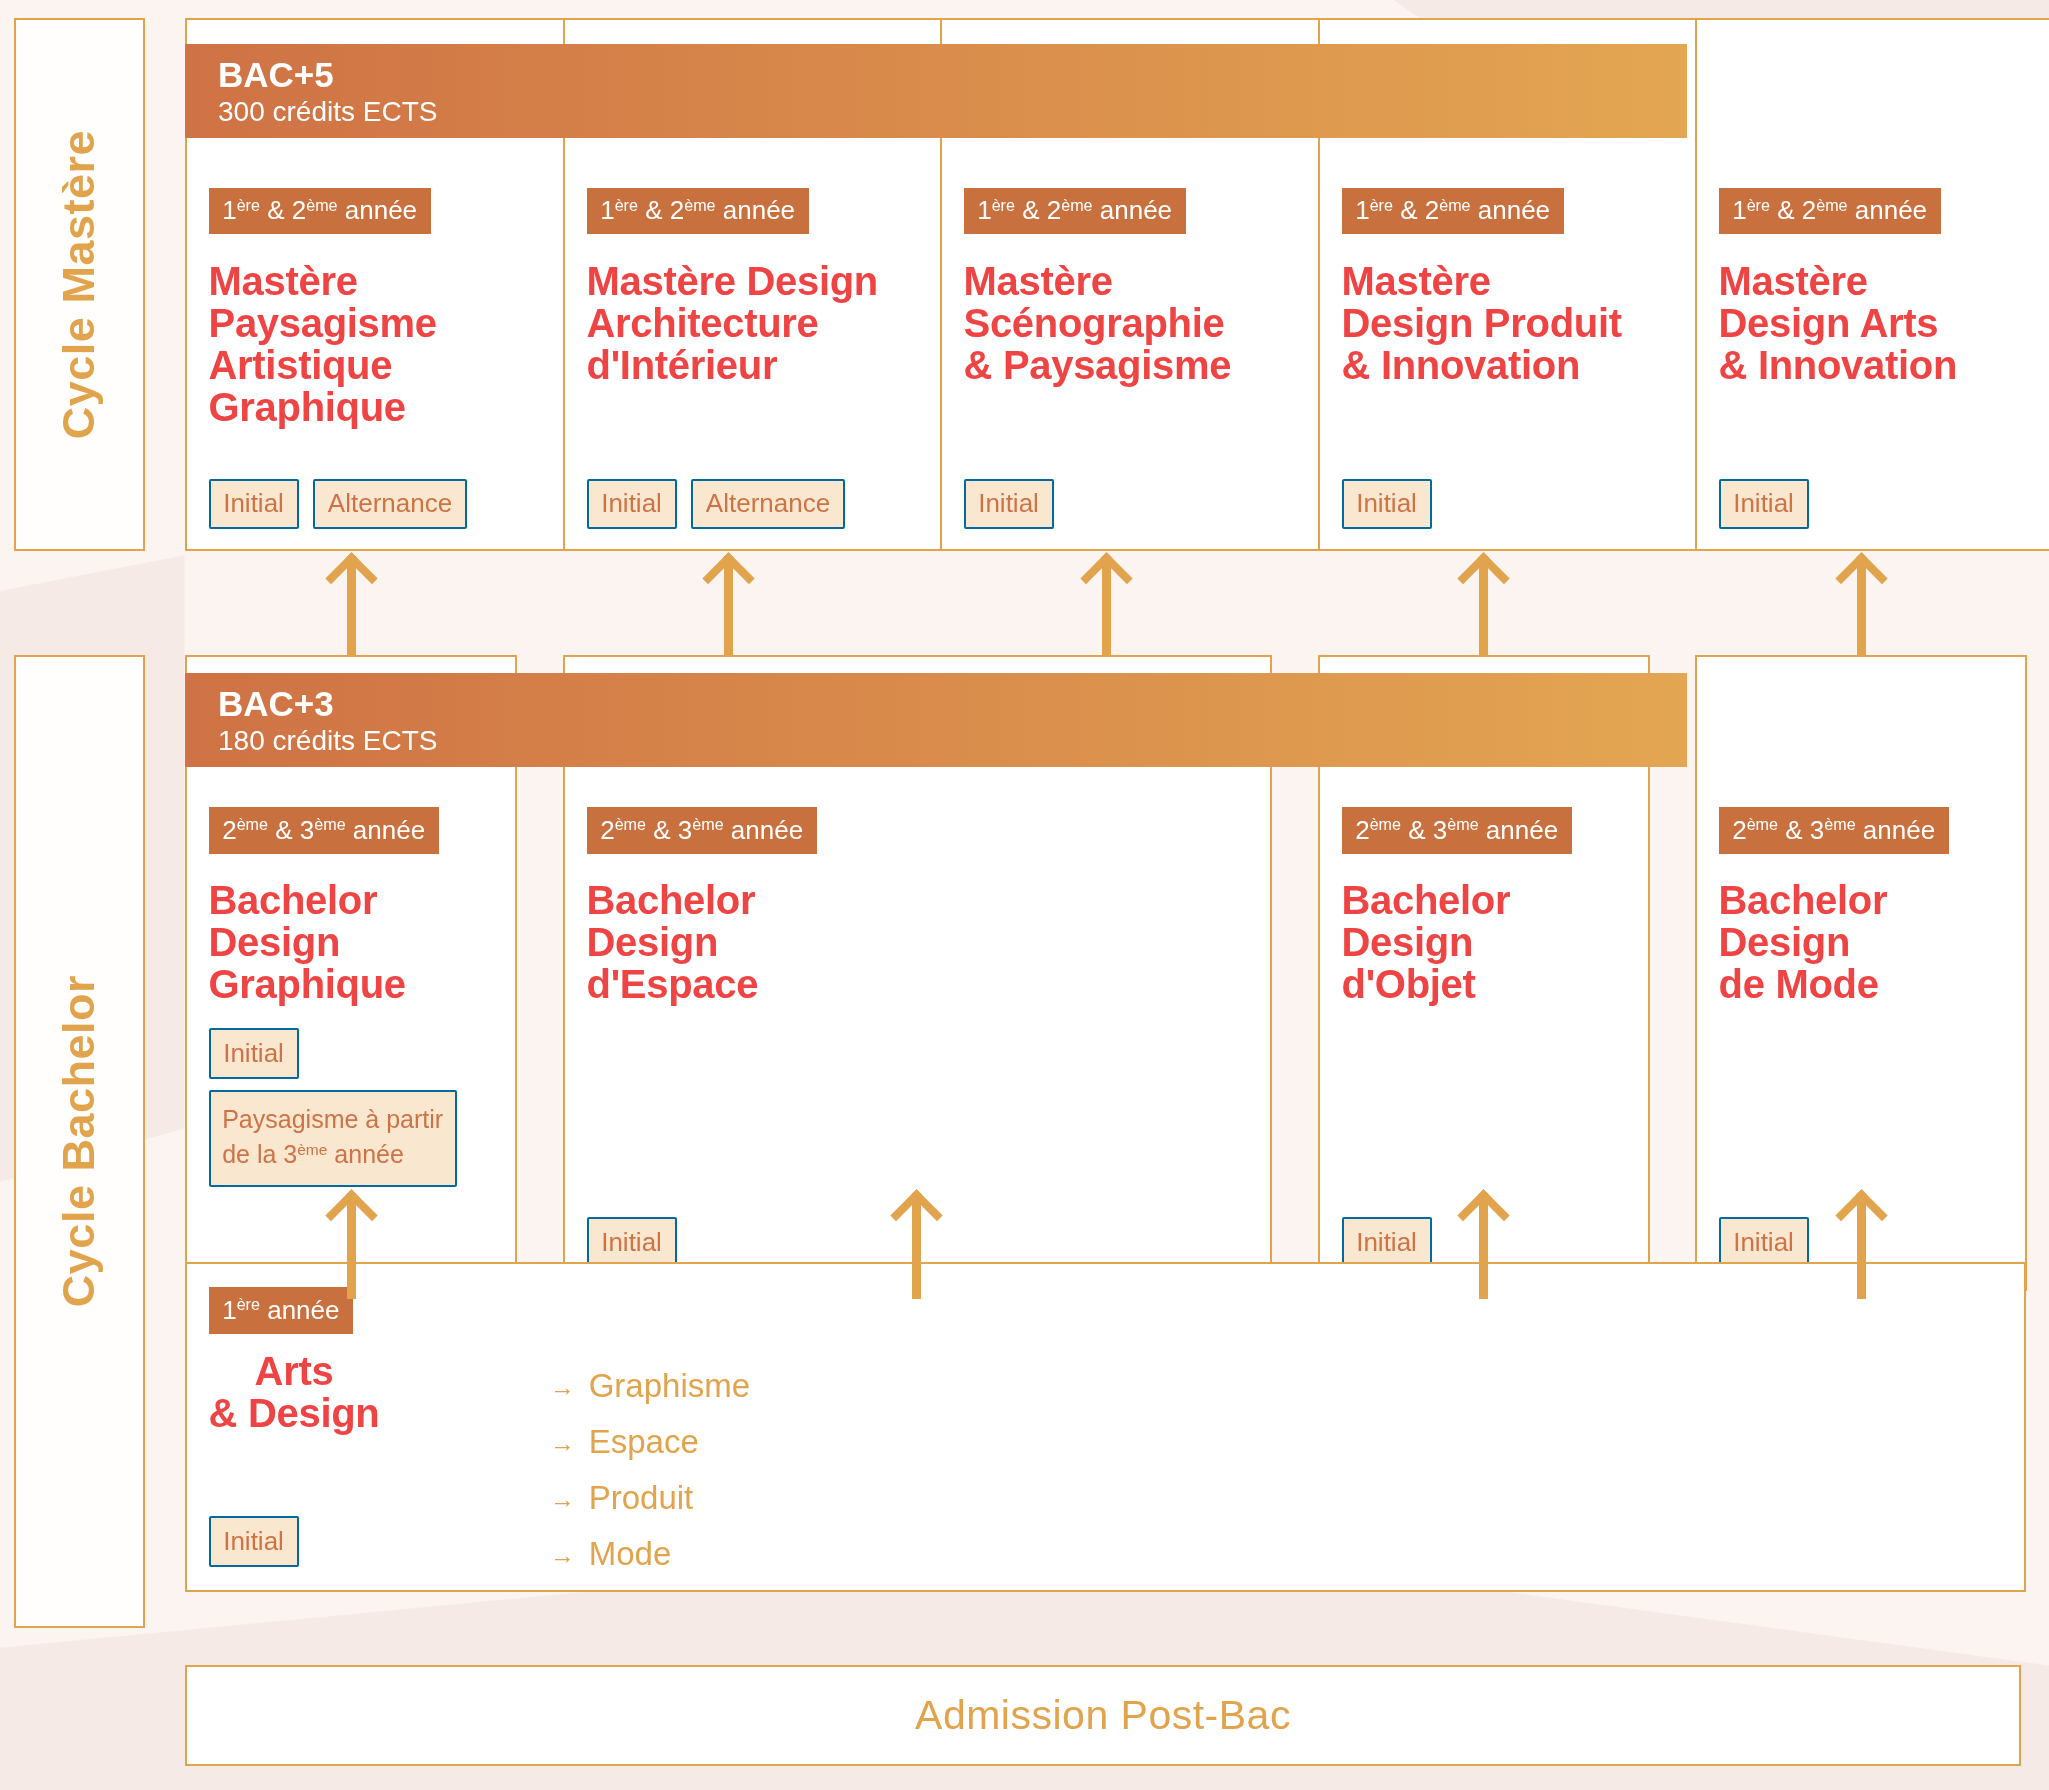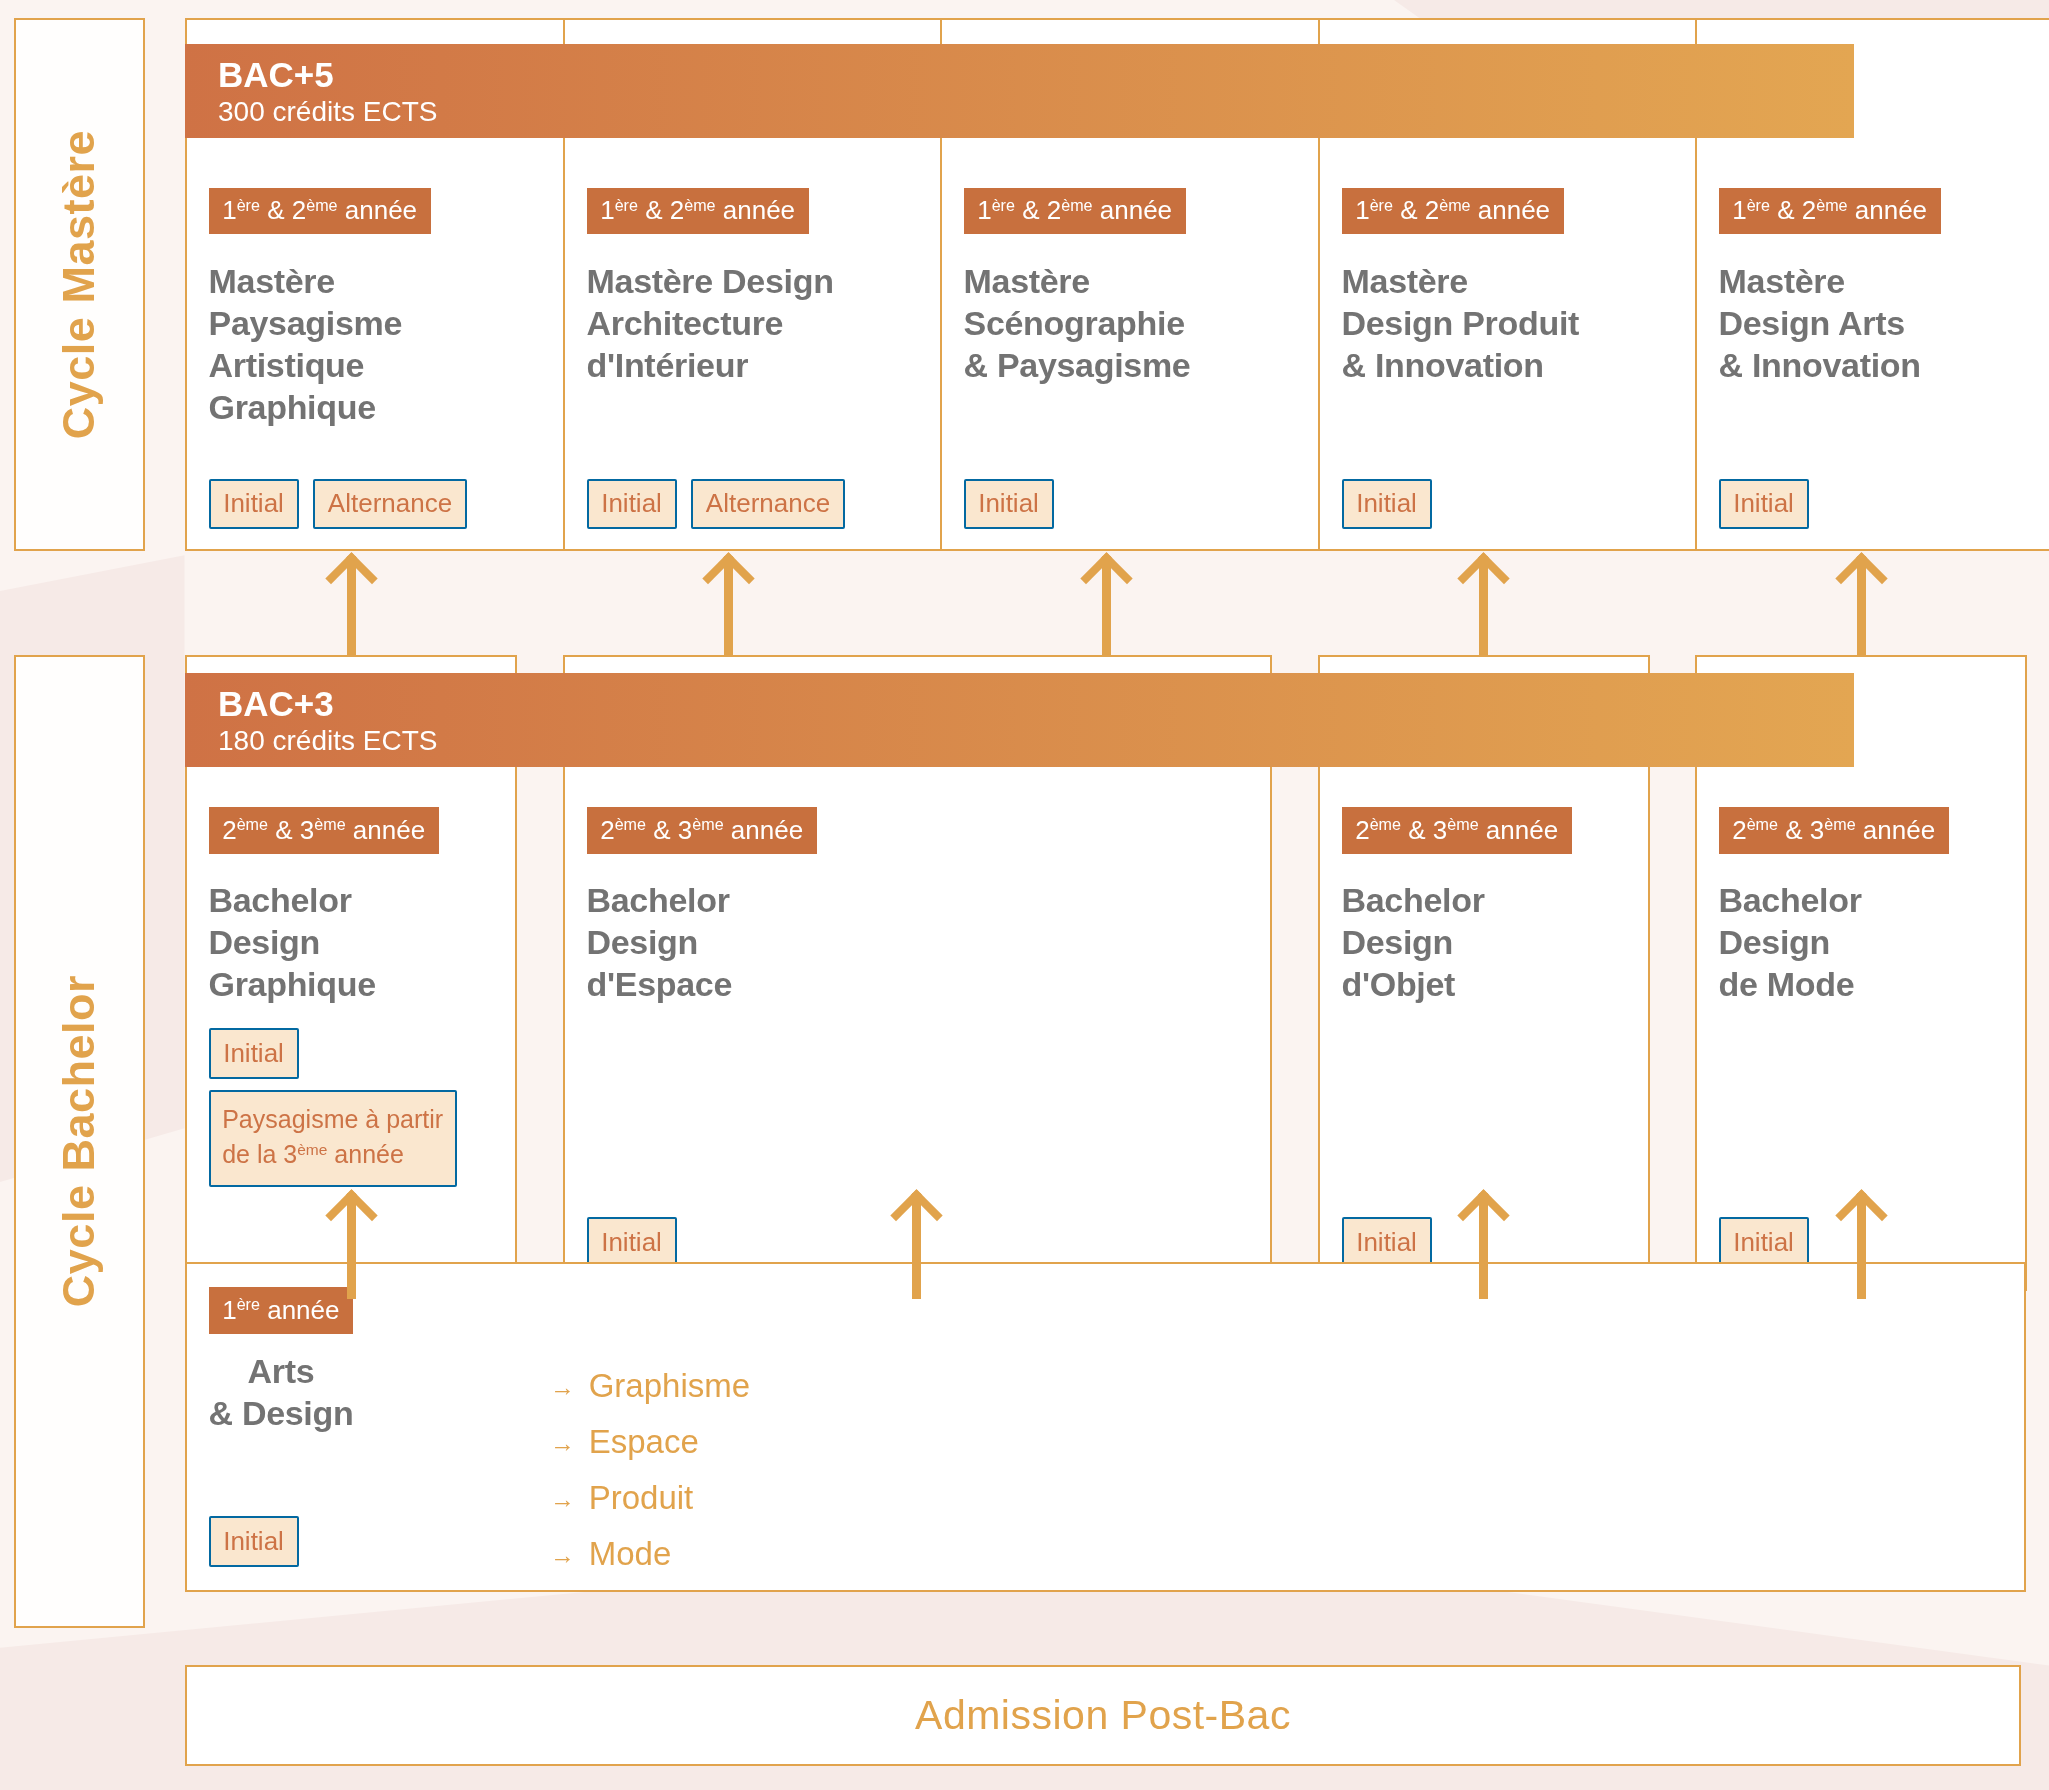--- a/index.html
+++ b/index.html
@@ -25,37 +25,37 @@
   .m-card{top:17.6px;height:533px;width:380px;}
   .b-card{top:655px;height:636px;}
   #m1{left:185px;} #m2{left:563px;} #m3{left:940px;} #m4{left:1318px;} #m5{left:1695px;}
   #b1{left:185px;width:332px;} #b2{left:563px;width:709px;} #b3{left:1318px;width:332px;} #b4{left:1695px;width:332px;}
   #arts-card{left:185px;top:1262px;width:1841px;height:330px;text-align:center;}
   #admission-bar{position:absolute;left:185px;top:1665px;width:1836px;height:101px;background:#FFFFFF;
         border:2.9px solid #E1A34C;box-sizing:border-box;display:flex;align-items:center;justify-content:center;z-index:1;}
   #admission-bar .adm-label{color:#E1A34C;font-size:41px;letter-spacing:0.5px;}
 
   
-  .banner{position:absolute;left:185px;width:1669px;height:94px;z-index:4;
+  .banner{position:absolute;left:185px;width:1502px;height:94px;z-index:4;
         background:linear-gradient(90deg,#CF7245 0%,#E3A652 100%);
         color:#FFFFFF;box-sizing:border-box;padding:10.7px 0 0 33px;}
   #bac5-banner{top:44px;} #bac3-banner{top:673px;}
   .banner .b-title{font-size:35px;font-weight:bold;line-height:39px;}
   .banner .b-sub{font-size:28px;line-height:35px;}
 
   
   .badge{position:absolute;left:21.5px;background:#C8703E;color:#FFFFFF;font-size:26px;
         padding:7.8px 13.7px;white-space:nowrap;z-index:2;}
   .m-card .badge{top:168px;}
   .b-card .badge{top:150px;}
   #arts-card .badge{top:23.4px;}
   .sup{font-size:0.62em;position:relative;top:-0.55em;}
 
   
-  .card-title{position:absolute;left:21.5px;color:#737373;font-weight:bold;font-size:34px;
+  .card-title{position:absolute;left:21.5px;color:#ef4444;font-weight:bold;font-size:40px;
         line-height:42px;letter-spacing:-0.3px;white-space:nowrap;}
   .m-card .card-title{top:240px;}
   .b-card .card-title{top:222px;}
   #arts-card .card-title{top:86px;}
   .card-title span{display:block;}
 
   
   .tag{background:#FAE7CF;border:2px solid #0369a1;color:#CD7346;font-size:26px;
         padding:7.8px 12.7px;border-radius:2px;box-sizing:border-box;white-space:nowrap;}
   .tags-row{position:absolute;left:21.5px;bottom:19.5px;display:flex;gap:14.6px;}

